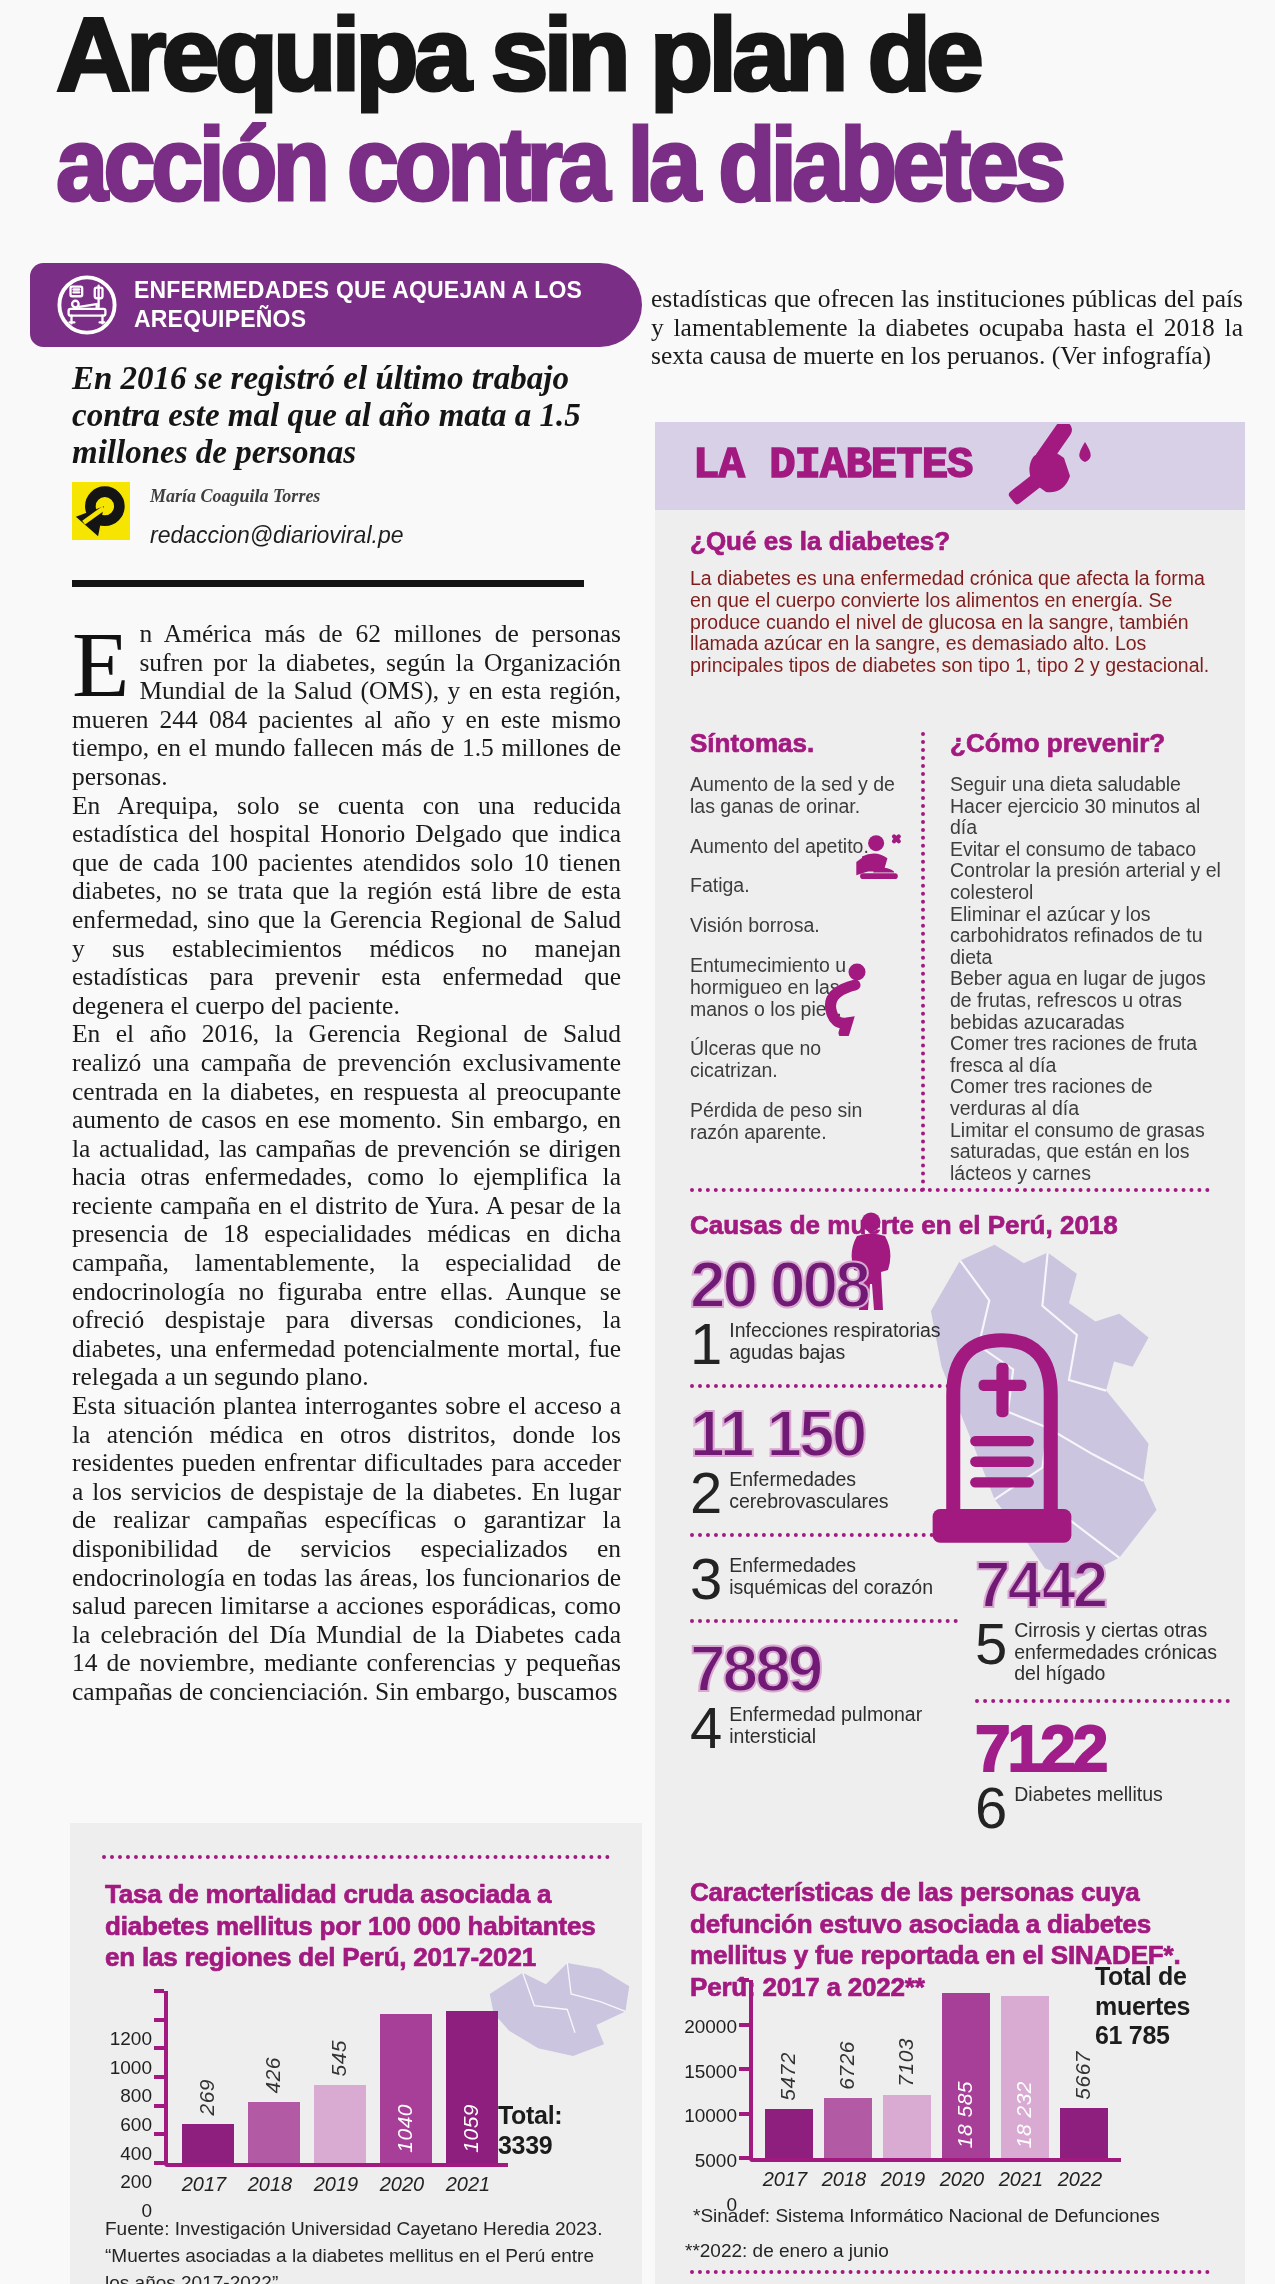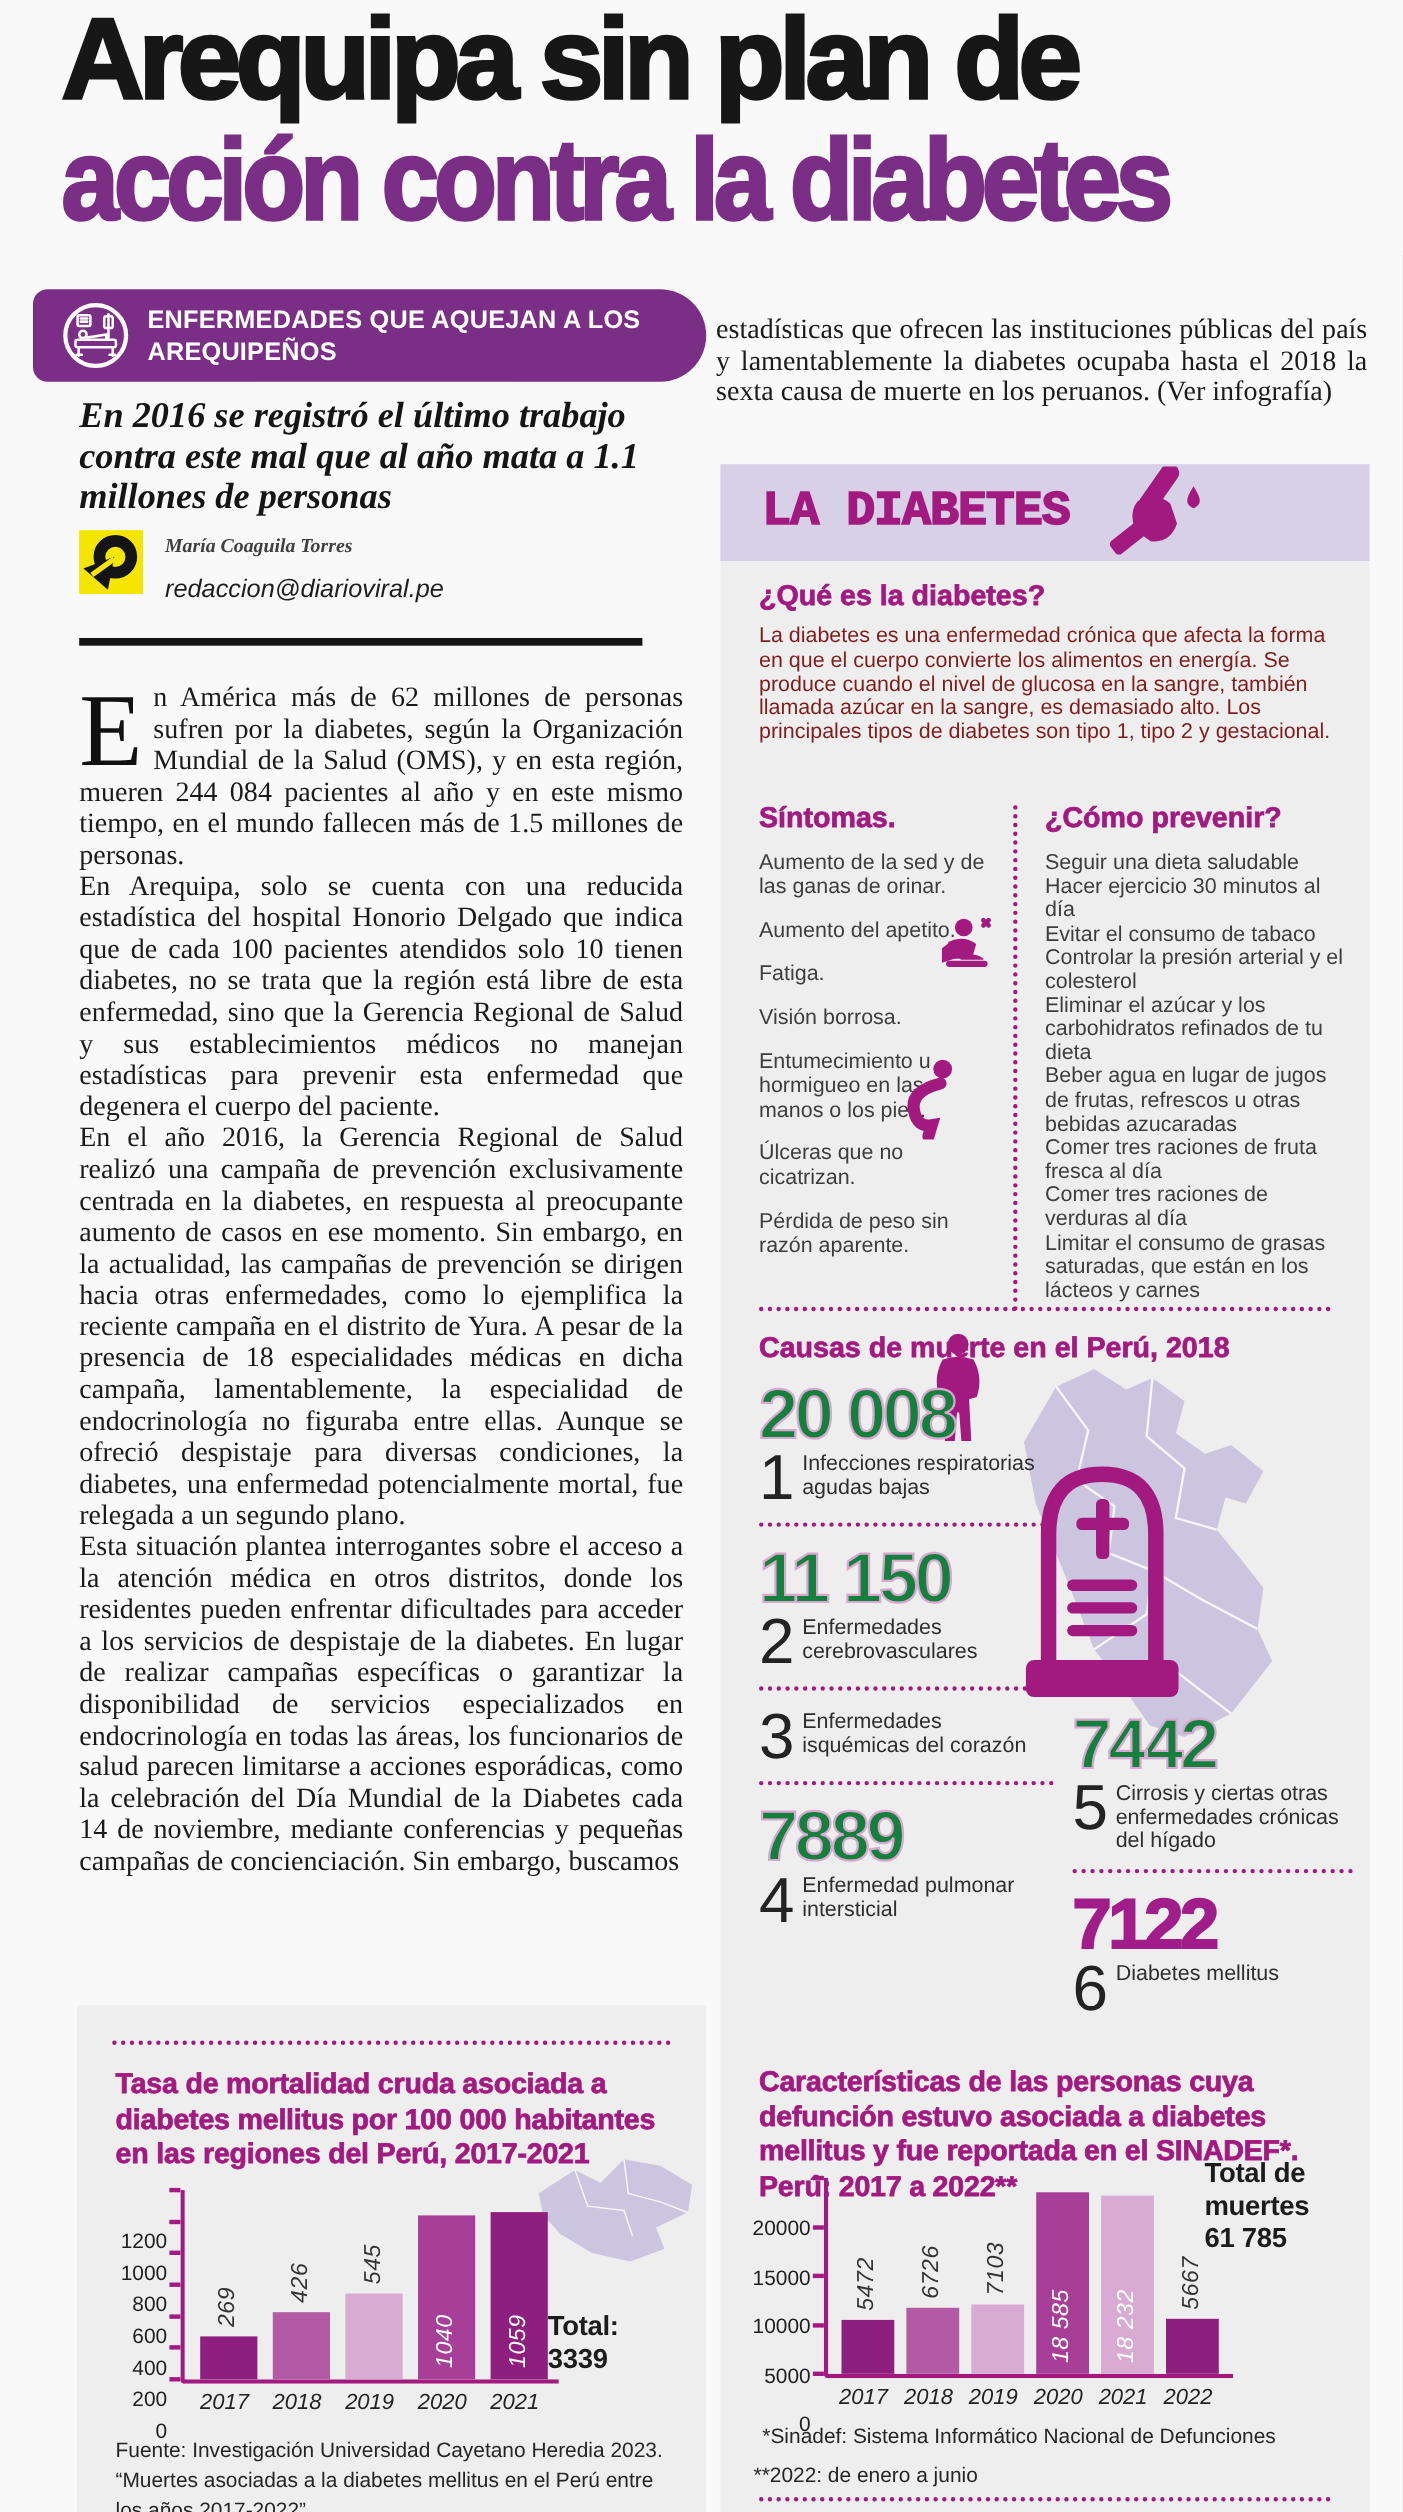--- a/index.html
+++ b/index.html
@@ -46,21 +46,21 @@
   .sym-list p{margin:0 0 18px 0;}
   .prev-list{position:absolute;left:295px;top:352px;width:272px;font-size:19.5px;line-height:21.6px;color:#3d3d3d;}
   .vdots{position:absolute;left:266px;top:310px;height:460px;width:0;border-left:4px dotted #a21a80;}
   .sym-ico{position:absolute;}
   .dotline{border-top:4px dotted #a21a80;height:0;}
   .dl-full{position:absolute;left:35px;width:520px;}
   .h-causes{position:absolute;left:35px;top:788px;font-size:26px;}
   .causes-col{position:absolute;z-index:2;}
   .causes-left{left:35px;top:833px;width:268px;}
   .causes-right{left:320px;top:1133px;width:255px;}
-  .cause-value{font-size:64px;font-weight:bold;letter-spacing:-3px;color:#15803d;line-height:.95;
+  .cause-value{font-size:64px;font-weight:bold;letter-spacing:-3px;color:#701a75;line-height:.95;
                -webkit-text-stroke:2px #d9a8d0;white-space:nowrap;}
   .cause-value.hl{color:#a01d8a;-webkit-text-stroke:2px #a01d8a;}
   .cause-rankrow{display:flex;gap:7px;margin-top:2px;}
   .cause-rank{font-size:58px;line-height:.9;color:#232323;flex:none;}
   .cause-label{font-size:19.5px;line-height:21.8px;color:#2e2e2e;padding-top:2px;}
   .dotline.small{margin:14px 0 16px 0;}
   .peru-map{position:absolute;left:218px;top:820px;width:360px;height:345px;z-index:0;}
   .tomb{position:absolute;left:272px;top:888px;width:150px;height:250px;z-index:1;}
   
   .lc-panel{position:absolute;left:70px;top:1823px;width:572px;height:461px;background:#efeeee;}
@@ -110,21 +110,21 @@
         <rect x="15" y="13" width="12" height="10" rx="1.5"></rect>
         <line x1="18" y1="16" x2="24" y2="16"></line>
           <line x1="18" y1="19" x2="24" y2="19"></line>
         <line x1="44" y1="12" x2="44" y2="34"></line>
         <rect x="40" y="14" width="8" height="11" rx="2"></rect>
       </g>
     </svg>
     <div class="kicker-label">ENFERMEDADES QUE AQUEJAN A LOS AREQUIPEÑOS</div>
   </div>
 
-  <div class="standfirst">En 2016 se registró el último trabajo contra este mal que al año mata a 1.1 millones de personas</div>
+  <div class="standfirst">En 2016 se registró el último trabajo contra este mal que al año mata a 1.5 millones de personas</div>
 
   <div class="byline">
     <div class="vlogo">
       <svg viewBox="0 0 60 60" width="58" height="58">
         <circle cx="34" cy="25" r="15" fill="none" stroke="#141414" stroke-width="11"></circle>
         <polygon points="4,36 33,25 27,56" fill="#141414"></polygon>
         <line x1="12" y1="42" x2="33" y2="27" stroke="#f6e500" stroke-width="5"></line>
       </svg>
     </div>
     <div class="byline-name">María Coaguila Torres</div>

